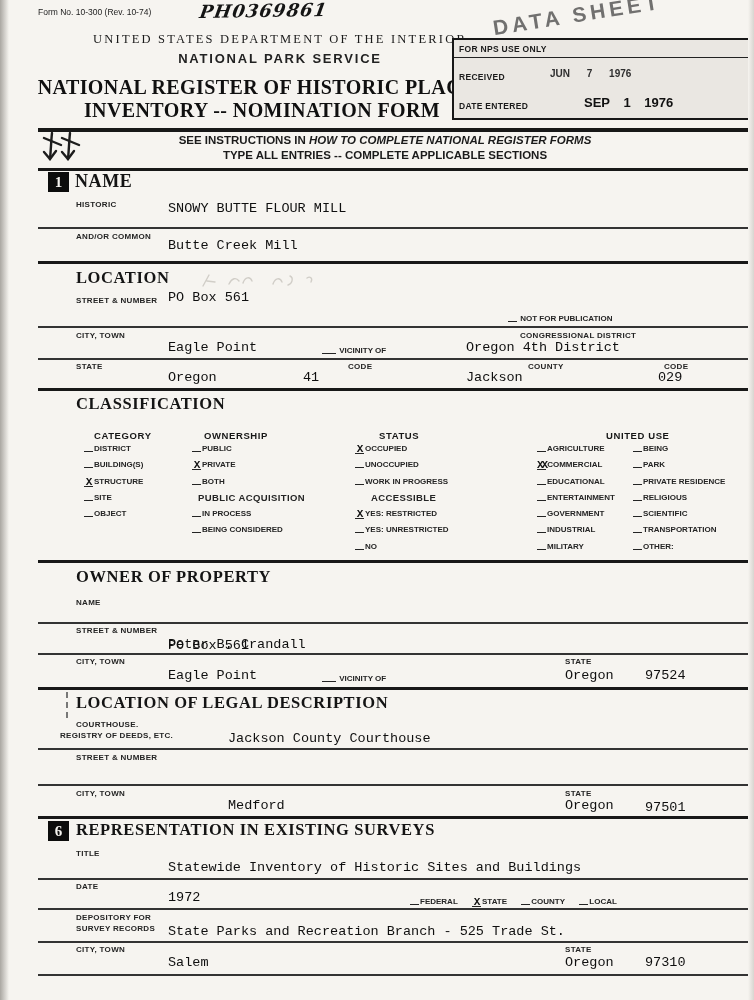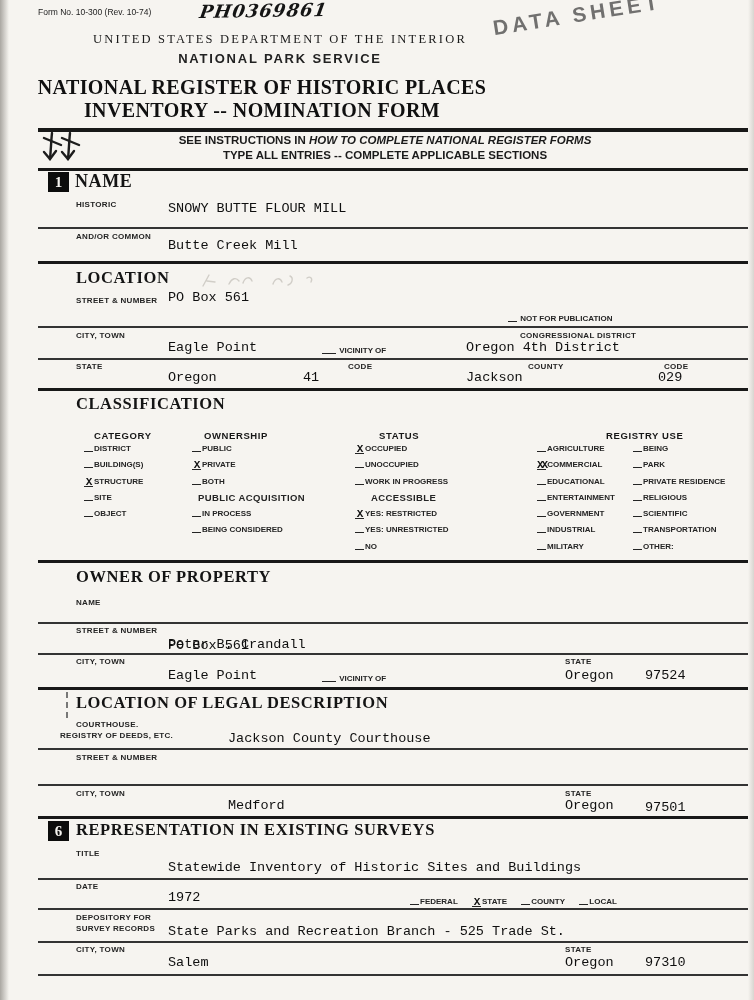--- a/index.html
+++ b/index.html
@@ -49,20 +49,29 @@
        letter-spacing:1.8px;font-weight:600;color:#222;">NATIONAL PARK SERVICE</div>
 
   <div class="abs" style="left:12px;top:76px;width:500px;text-align:center;font-family:'Liberation Serif',serif;
        font-weight:700;font-size:20px;letter-spacing:.4px;color:#101010;">NATIONAL REGISTER OF HISTORIC PLACES</div>
   <div class="abs" style="left:12px;top:99px;width:500px;text-align:center;font-family:'Liberation Serif',serif;
        font-weight:700;font-size:20px;letter-spacing:.4px;color:#101010;">INVENTORY -- NOMINATION FORM</div>
 
   <div class="abs" style="left:492px;top:3px;font-size:21px;font-weight:800;letter-spacing:4px;
        color:#454545;opacity:.75;transform:rotate(-9deg);">DATA SHEET</div>
 
+  <div class="abs" style="left:452px;top:38px;width:294px;height:78px;border:2.5px solid #171717;background:#eae7e2;">
+    <div style="position:absolute;left:0;top:0;width:100%;height:17px;border-bottom:1.6px solid #222;">
+      <span style="position:absolute;left:5px;top:4px;font-size:8.5px;font-weight:700;letter-spacing:.3px;">FOR NPS USE ONLY</span>
+    </div>
+    <span style="position:absolute;left:5px;top:32px;font-size:8.5px;font-weight:700;letter-spacing:.3px;">RECEIVED</span>
+    <span class="stamp-ink" style="position:absolute;left:96px;top:28px;font-size:10px;word-spacing:14px;color:#2e2e2e;">JUN 7 1976</span>
+    <span style="position:absolute;left:5px;top:61px;font-size:8.5px;font-weight:700;letter-spacing:.3px;">DATE ENTERED</span>
+    <span class="stamp-ink" style="position:absolute;left:130px;top:55px;font-size:13px;word-spacing:10px;color:#111;">SEP 1 1976</span>
+  </div>
 
   <div class="rule heavy" style="top:128px;height:4px;"></div>
 
   <svg class="abs" style="left:42px;top:130px;" width="44" height="36" viewBox="0 0 44 36">
     <g stroke="#1d1d1d" stroke-width="2.4" fill="none" stroke-linecap="round">
       <path d="M10 3 C9 12 9 19 8 29"></path>
         <path d="M2 22 L8 29 L14 21"></path>
         <path d="M2 8 L19 15"></path>
       <g transform="translate(18,0)">
         <path d="M10 3 C9 12 9 19 8 29"></path>
@@ -126,21 +135,21 @@
   <div class="typed" style="left:303px;top:370px;">41</div>
   <div class="typed" style="left:466px;top:370px;">Jackson</div>
   <div class="typed" style="left:658px;top:370px;">029</div>
   <div class="rule heavy" style="top:388px;"></div>
 
   <div class="serifhead" style="left:76px;top:394px;">CLASSIFICATION</div>
 
   <div class="colhead" style="left:94px;top:430px;">CATEGORY</div>
   <div class="colhead" style="left:204px;top:430px;">OWNERSHIP</div>
   <div class="colhead" style="left:379px;top:430px;">STATUS</div>
-  <div class="colhead" style="left:606px;top:430px;">REGISTRY USE</div>
+  <div class="colhead" style="left:606px;top:430px;">UNITED USE</div>
 
   <div class="col" style="left:84px;top:441px;">
     <div class="ci"><span class="mk"></span><span>DISTRICT</span></div>
     <div class="ci"><span class="mk"></span><span>BUILDING(S)</span></div>
     <div class="ci"><span class="mk">X</span><span>STRUCTURE</span></div>
     <div class="ci"><span class="mk"></span><span>SITE</span></div>
     <div class="ci"><span class="mk"></span><span>OBJECT</span></div>
   </div>
 
   <div class="col" style="left:192px;top:441px;">

